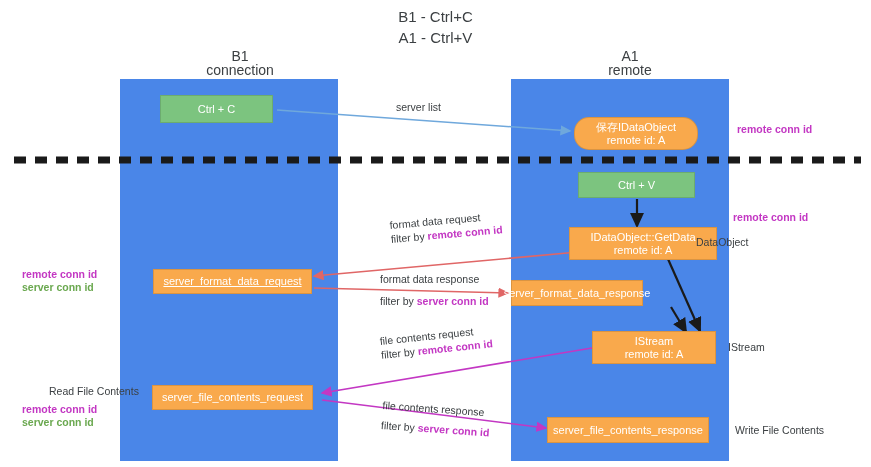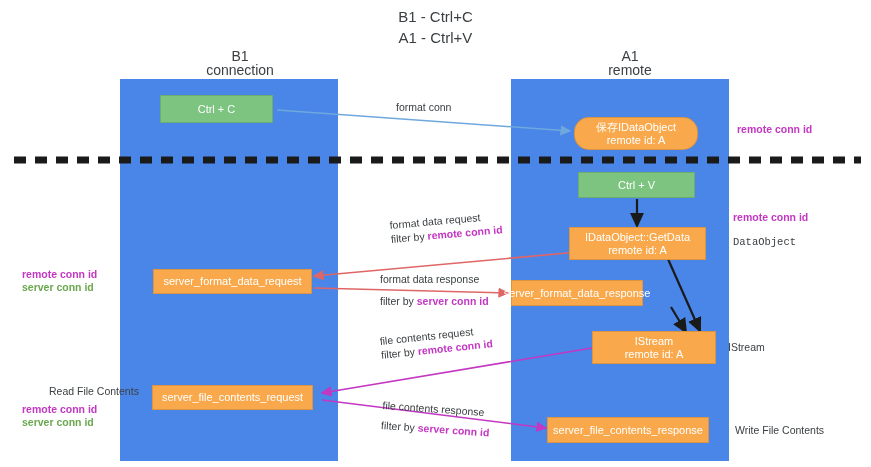--- a/index.html
+++ b/index.html
@@ -119,26 +119,26 @@
 
   <div class="abs node orange" style="left:574px;top:117px;width:124px;height:33px;flex-direction:column;border-radius:15px;">
     <span>保存IDataObject</span>
     <span>remote id: A</span>
   </div>
 
   <div class="abs node green" style="left:578px;top:172px;width:117px;height:26px;">
     <span>Ctrl + V</span>
   </div>
 
-  <div class="abs node orange" style="left:569px;top:227px;width:137px;height:33px;flex-direction:column;">
+  <div class="abs node orange" style="left:569px;top:227px;width:148px;height:33px;flex-direction:column;">
     <span>IDataObject::GetData</span>
     <span>remote id: A</span>
   </div>
 
-  <div class="abs node orange" style="left:153px;top:269px;width:159px;height:25px;">
+  <div class="abs node orange" style="left:153px;top:269px;width:159px;height:25px;text-decoration:underline;">
     <span>server_format_data_request</span>
   </div>
 
   <div class="abs node orange" style="left:511px;top:280px;width:132px;height:26px;">
     <span>server_format_data_response</span>
   </div>
 
   <div class="abs node orange" style="left:592px;top:331px;width:124px;height:33px;flex-direction:column;">
     <span>IStream</span>
     <span>remote id: A</span>
@@ -146,21 +146,21 @@
 
   <div class="abs node orange" style="left:152px;top:385px;width:161px;height:25px;">
     <span>server_file_contents_request</span>
   </div>
 
   <div class="abs node orange" style="left:547px;top:417px;width:162px;height:26px;">
     <span>server_file_contents_response</span>
   </div>
 
   <div class="abs edgelabel" style="left:396px;top:100px;">
-    <div>format conn</div>
+    <div>server list</div>
   </div>
 
   <div class="abs edgelabel" style="left:389px;top:218px;transform:rotate(-5deg);transform-origin:left top;">
     <div>format data request</div>
     <div><span>filter by </span><span class="hl-remote">remote conn id</span></div>
   </div>
 
   <div class="abs edgelabel" style="left:380px;top:272px;">
     <div>format data response</div>
     <div style="margin-top:8px;"><span>filter by </span><span class="hl-server">server conn id</span></div>
@@ -175,21 +175,21 @@
     <div>file contents response</div>
     <div style="margin-top:6px;"><span>filter by </span><span class="hl-server">server conn id</span></div>
   </div>
 
   <div class="abs side" style="left:737px;top:123px;">
     <span class="rc">remote conn id</span>
   </div>
   <div class="abs side" style="left:733px;top:211px;">
     <span class="rc">remote conn id</span>
   </div>
-  <div class="abs side" style="left:733px;top:236px;font-family:Liberation Mono, monospace;">
+  <div class="abs side" style="left:696px;top:236px;">
     <span class="plain">DataObject</span>
   </div>
   <div class="abs side" style="left:728px;top:341px;">
     <span class="plain">IStream</span>
   </div>
   <div class="abs side" style="left:735px;top:424px;">
     <span class="plain">Write File Contents</span>
   </div>
 
   <div class="abs side" style="left:22px;top:268px;text-align:left;">

